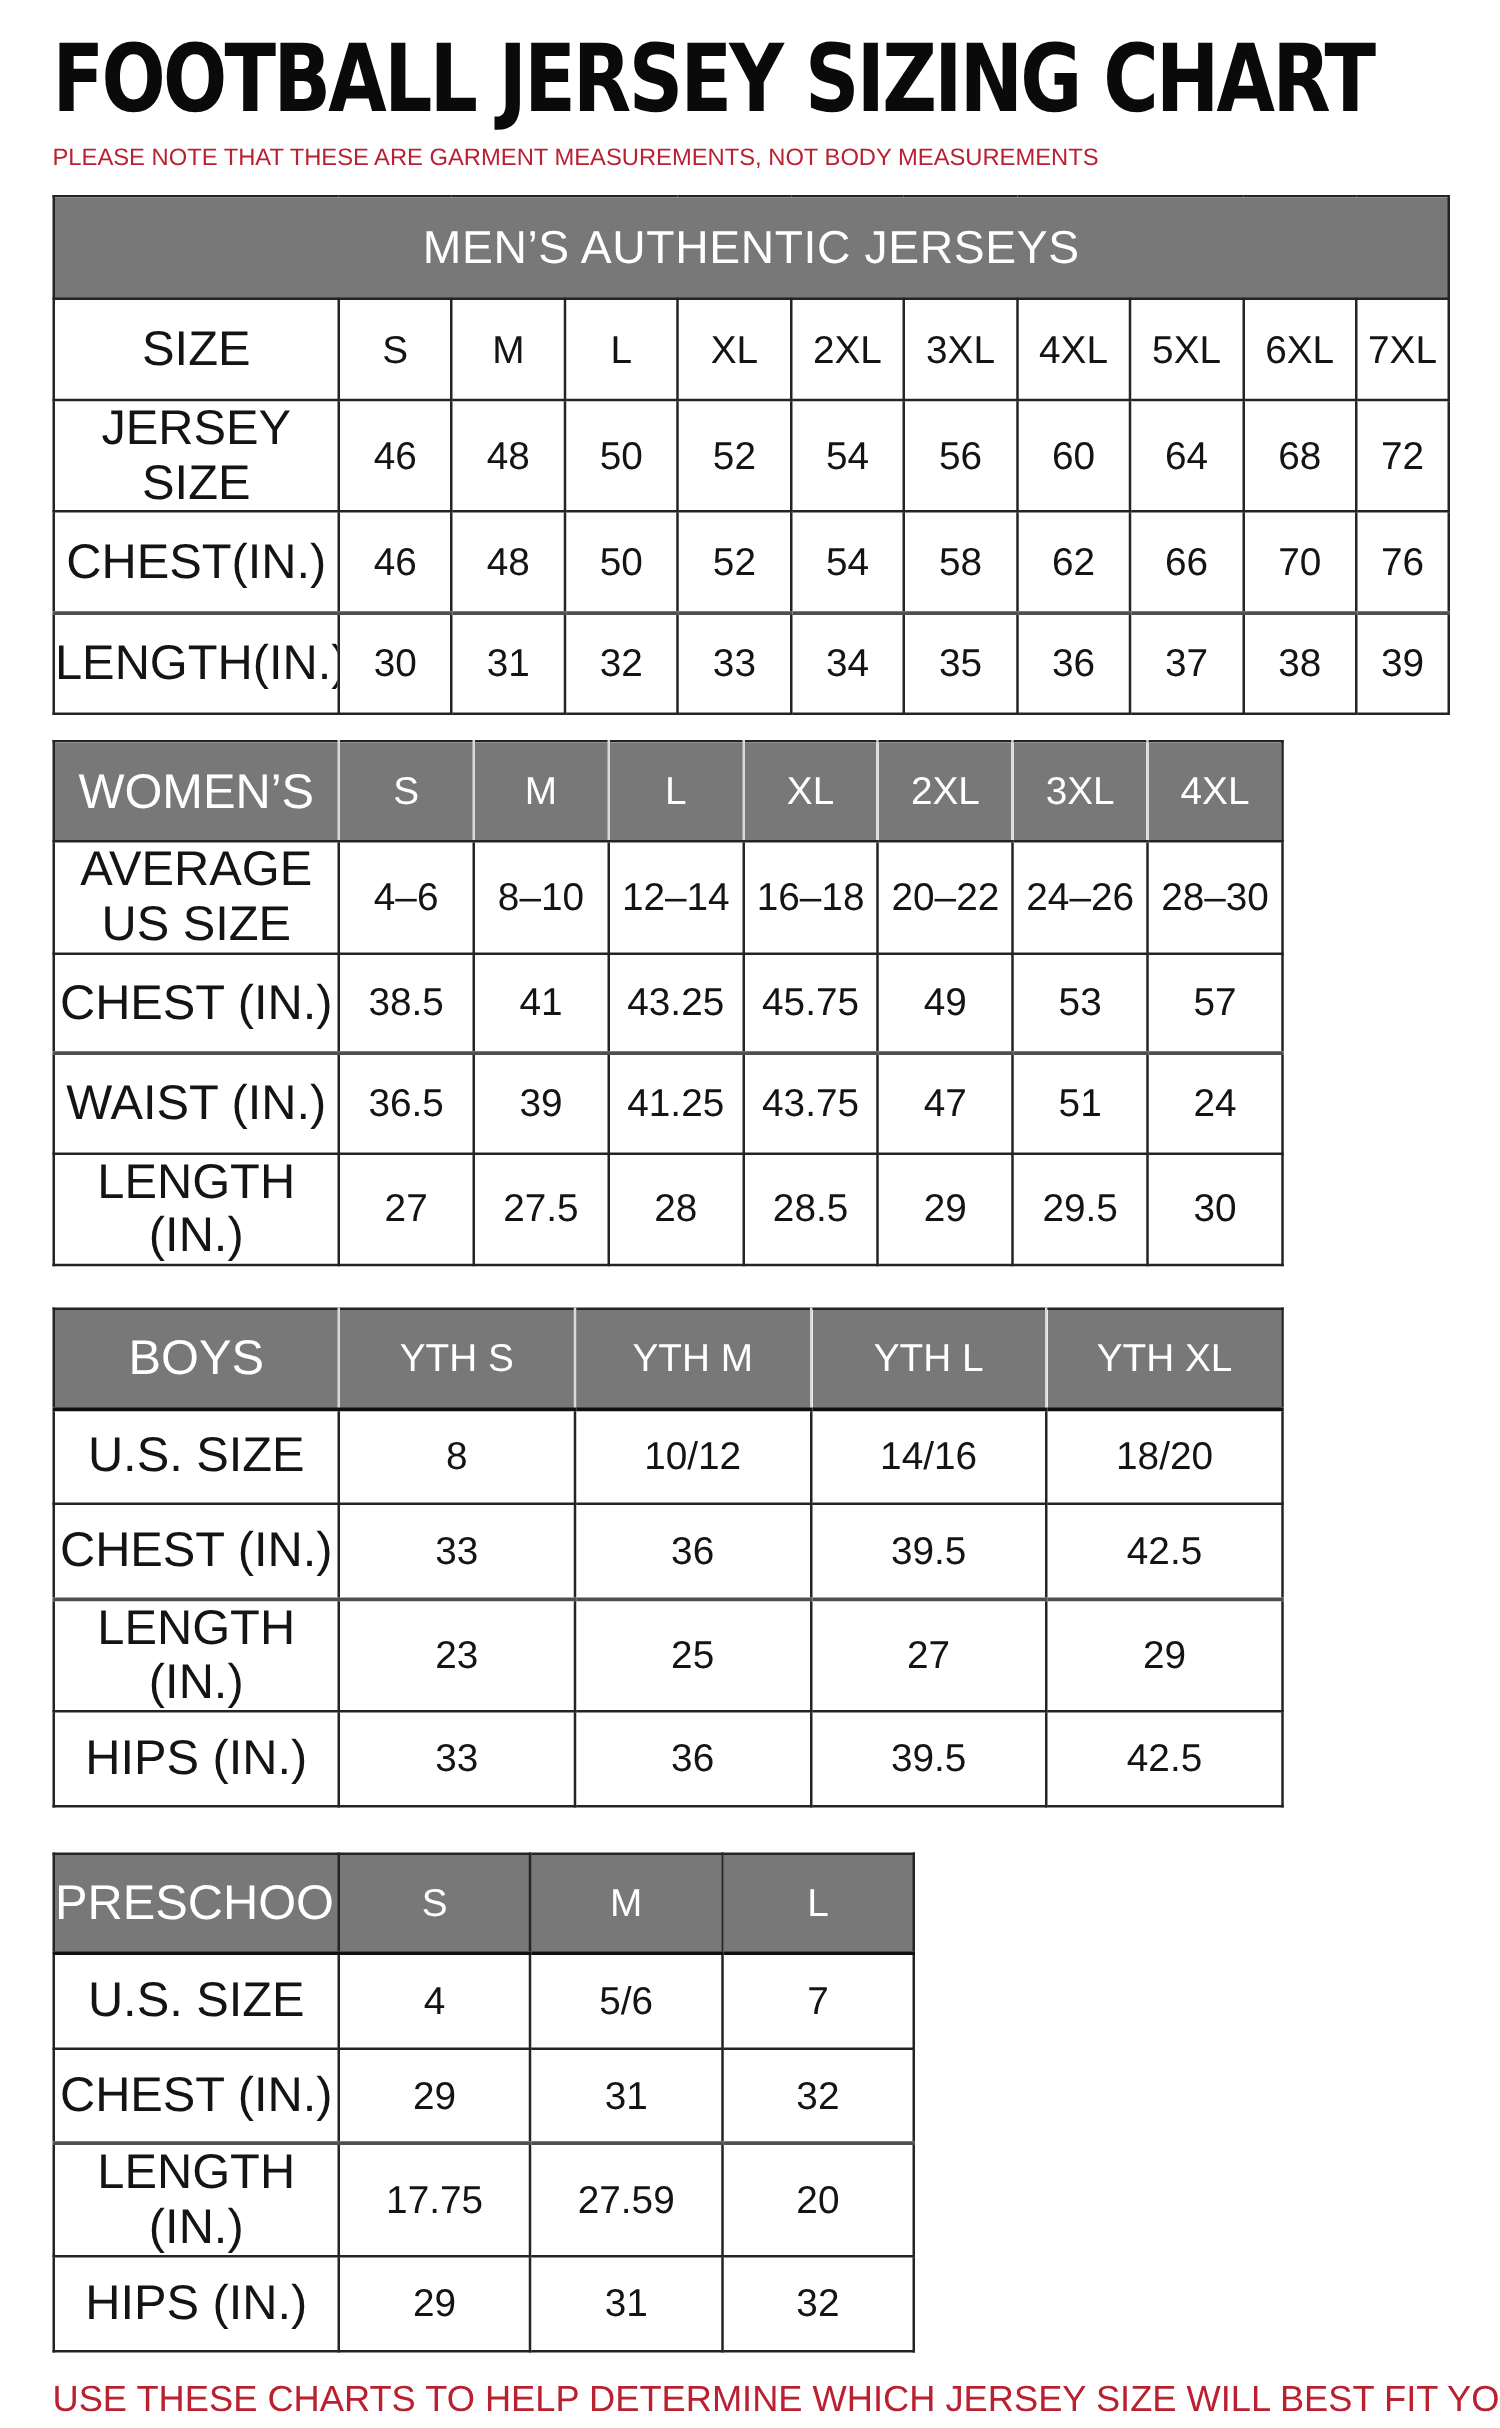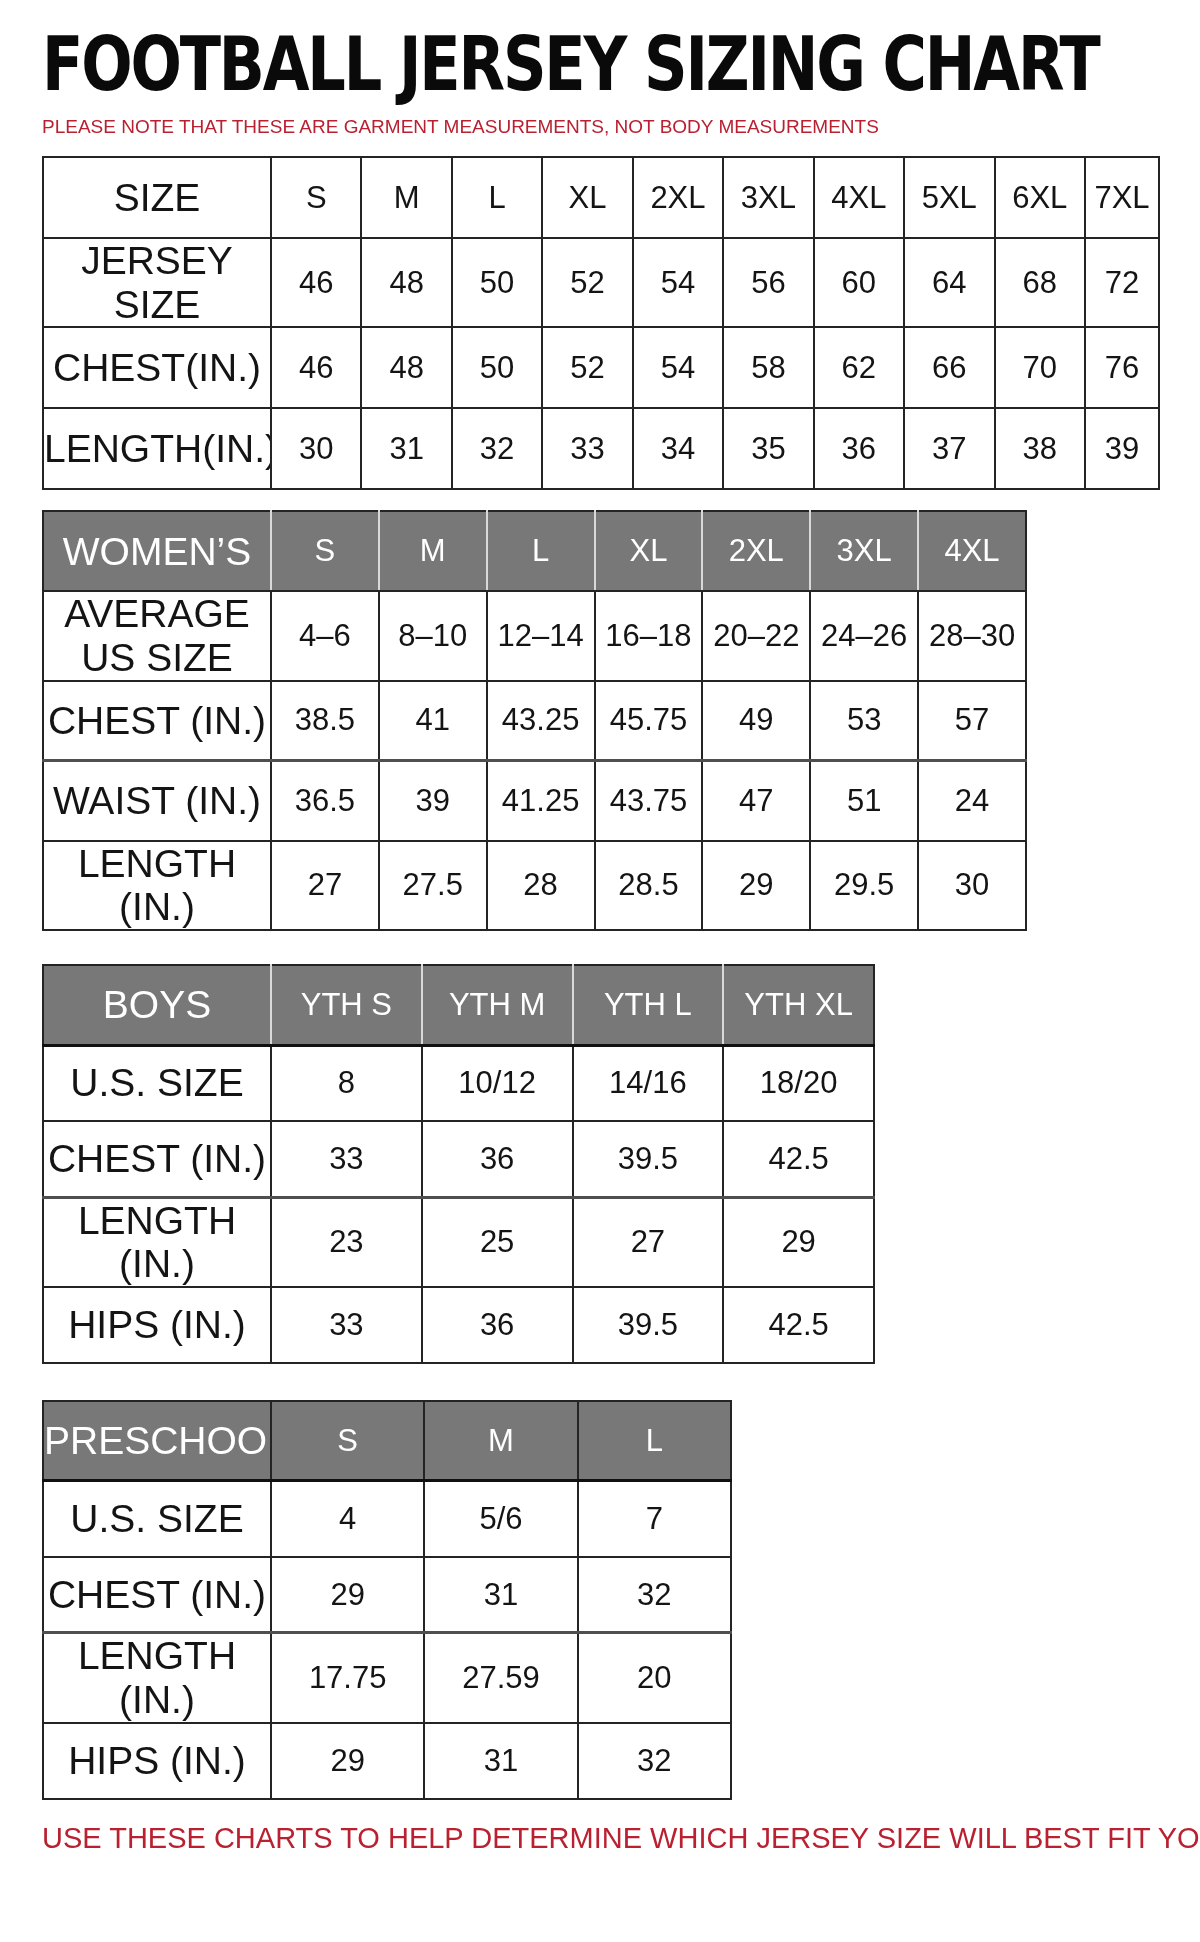--- a/index.html
+++ b/index.html
@@ -56,21 +56,21 @@
   .preschool .hdr-row td{border-left:2px solid var(--line);border-right:2px solid var(--line);}
 
   
   .mens{margin-top:18px}
   .womens{margin-top:20px}
   .boys{margin-top:33px}
   .preschool{margin-top:36px}
 
   .mens table{width:1118px}
   .womens table{width:985px}
-  .boys table{width:833px}
+  .boys table{width:985px}
   .preschool table{width:690px}
 
   col.lbl-col{width:228px}
   .mens col:last-child{width:74px}
 
   .mens tbody tr{height:81px}
   .mens tbody tr.banner-row{height:82px}
   .womens tbody tr{height:80px}
   .boys tbody tr{height:76px}
   .boys tbody tr.hdr-row{height:80px}
@@ -101,20 +101,23 @@
           <col>
           <col>
           <col>
           <col>
           <col>
           <col>
           <col>
           <col>
         </colgroup>
         <tbody>
+          <tr class="banner-row">
+            <td colspan="11">MEN’S AUTHENTIC JERSEYS</td>
+          </tr>
           <tr class="hdr-row">
             <td class="lbl">SIZE</td>
             <td>S</td>
             <td>M</td>
             <td>L</td>
             <td>XL</td>
             <td>2XL</td>
             <td>3XL</td>
             <td>4XL</td>
             <td>5XL</td>

